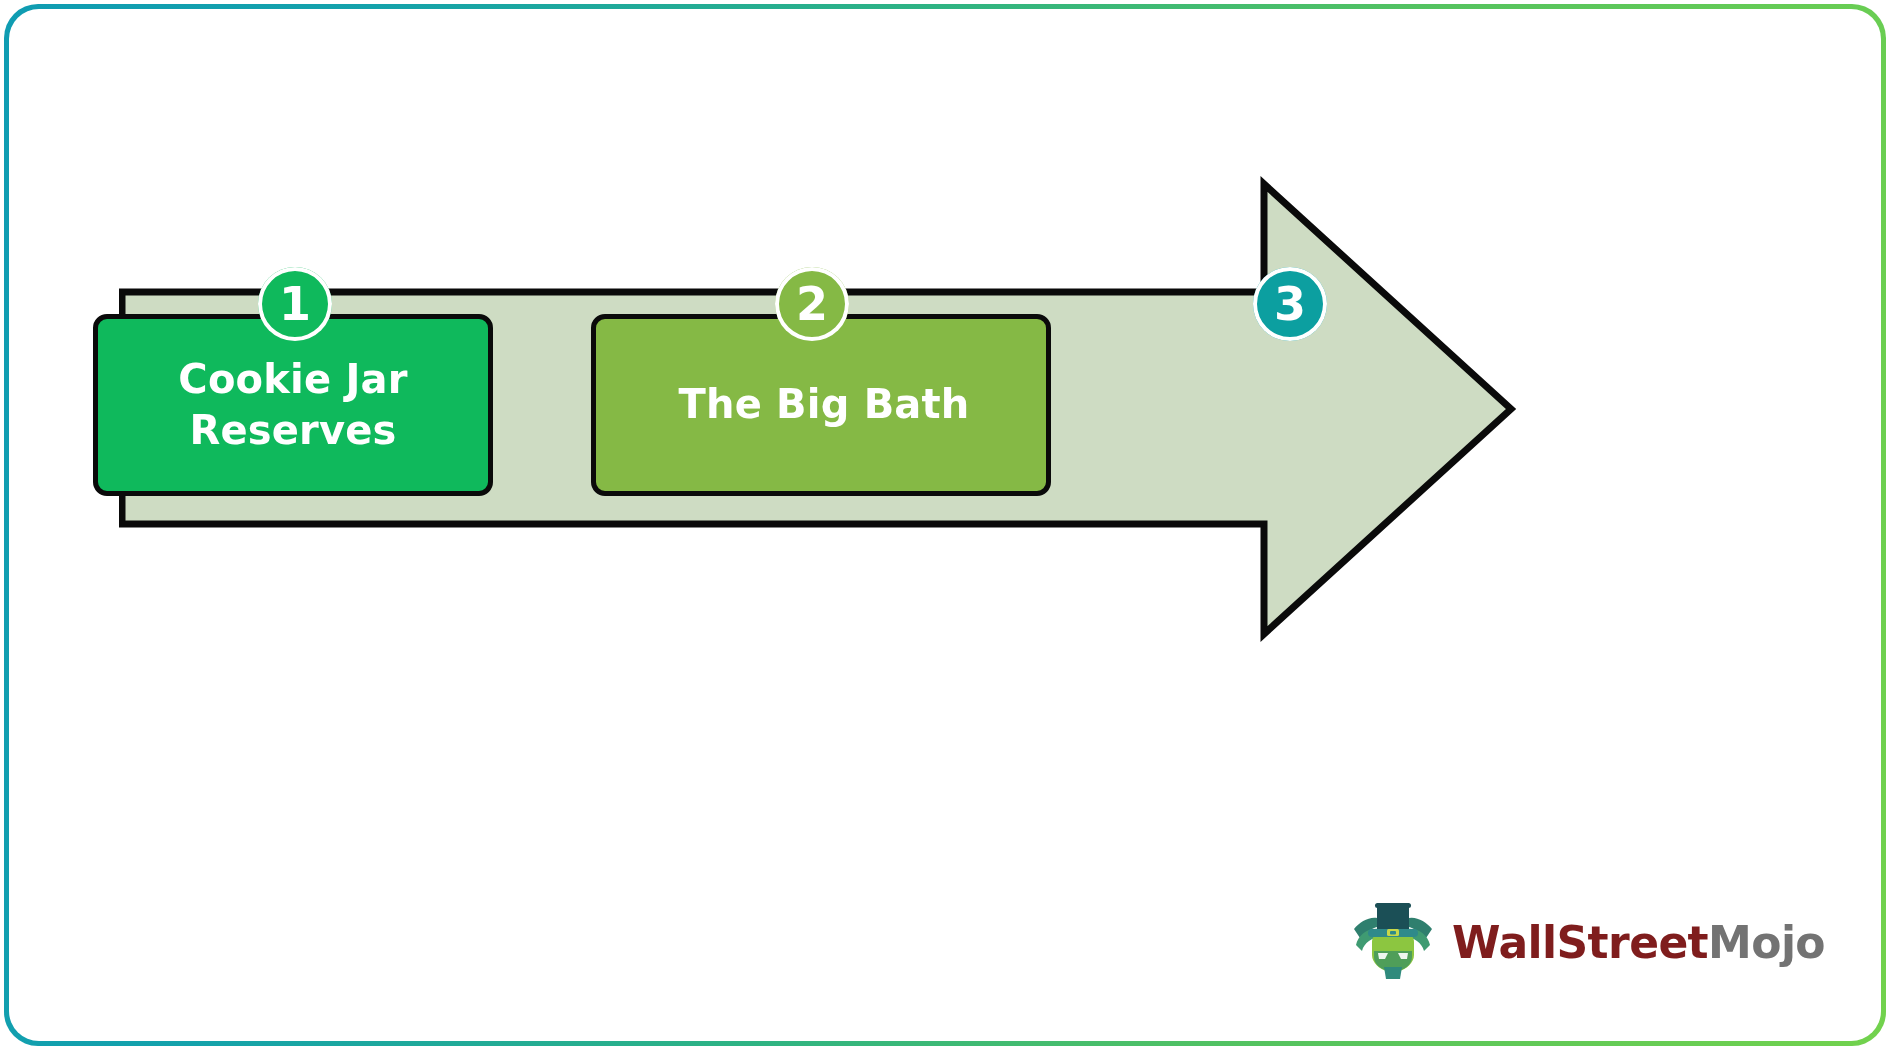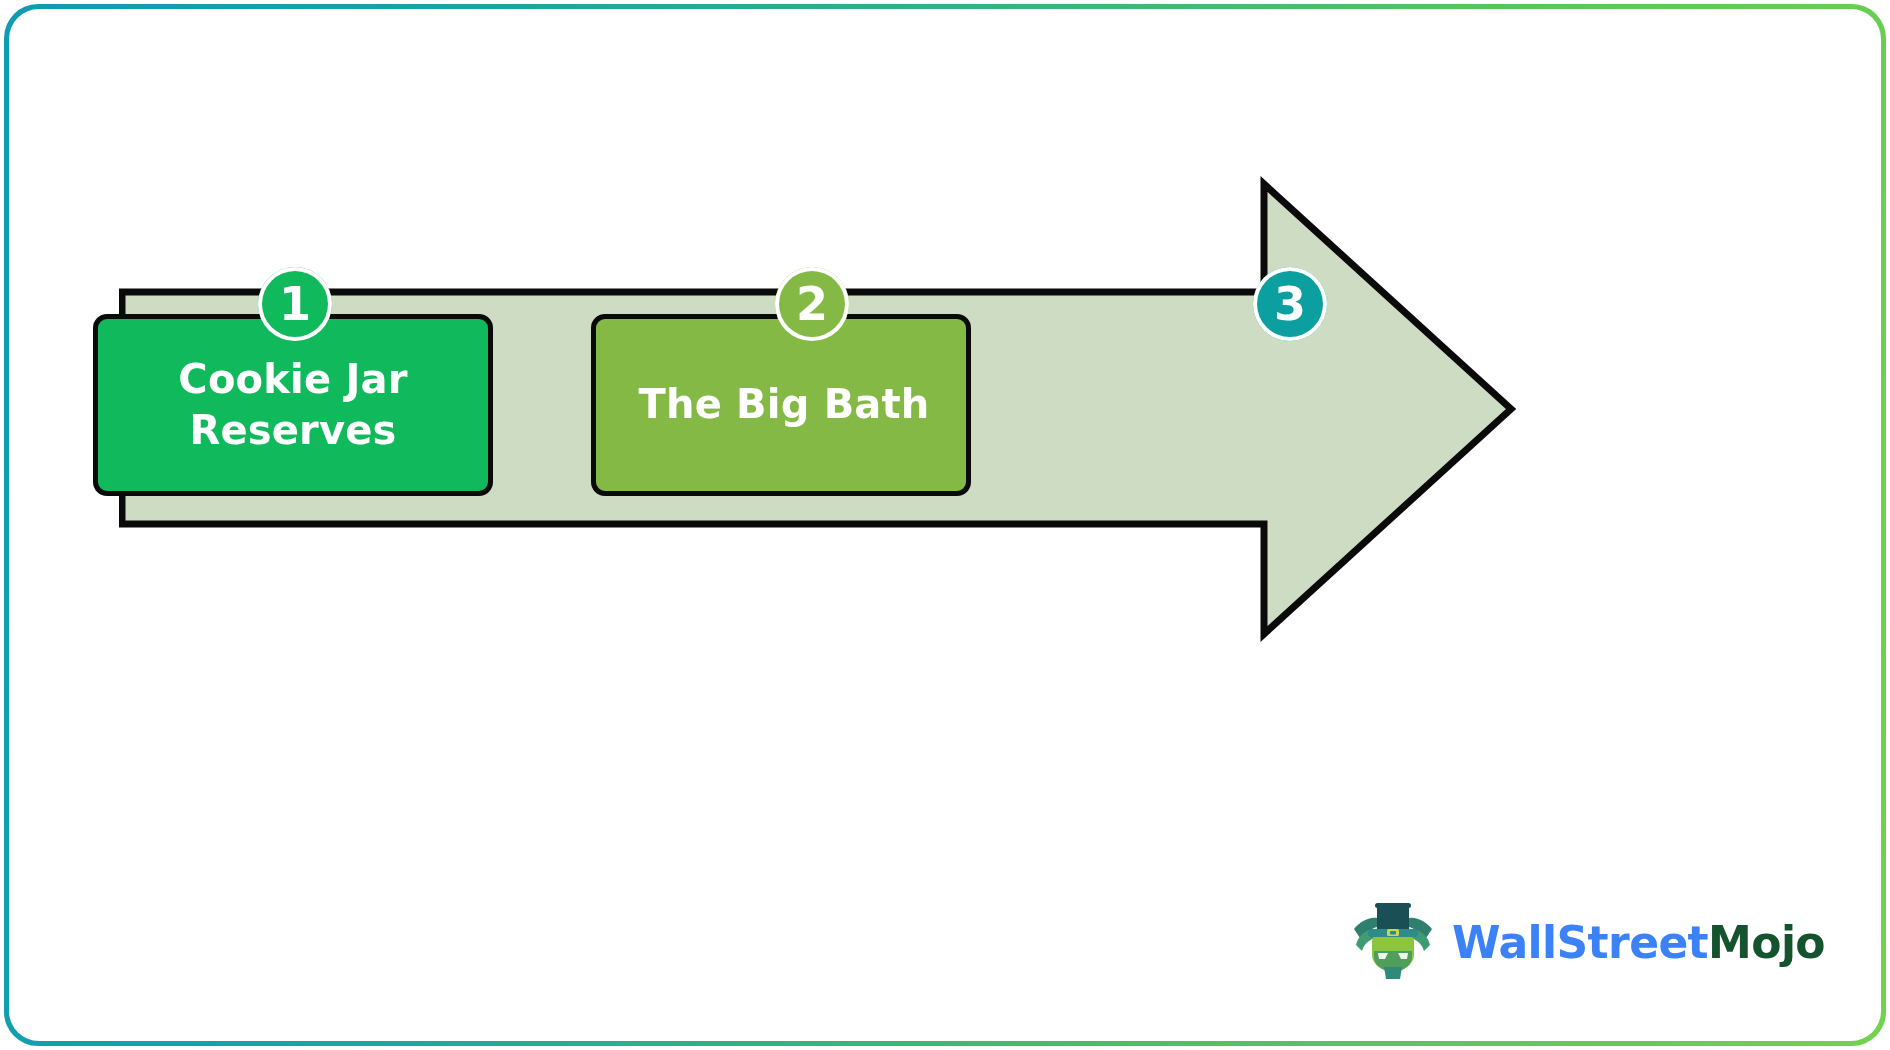--- a/index.html
+++ b/index.html
@@ -68,21 +68,21 @@
   #step-box-1 {
     left: 84px;
     top: 305px;
     width: 400px;
     height: 182px;
     background: #0fb95c;
   }
   #step-box-2 {
     left: 582px;
     top: 305px;
-    width: 380px;
+    width: 460px;
     height: 182px;
     background: #85b945;
     padding-left: 6px;
   }
   #step-box-3 {
     left: 1080px;
     top: 305px;
     width: 400px;
     height: 182px;
     background: #0c9fa0;
@@ -118,22 +118,22 @@
     align-items: center;
     gap: 16px;
   }
   #logo-wordmark {
     font-size: 44px;
     font-weight: bold;
     letter-spacing: -0.6px;
     font-family: "DejaVu Sans", sans-serif;
     white-space: nowrap;
   }
-  .wm-dark { color: #3b82f6; }
-  .wm-teal { color: #14532d; }
+  .wm-dark { color: #7f1d1d; }
+  .wm-teal { color: #737373; }
 </style>
 </head>
 <body>
 
 <div id="card-frame">
   <div id="card-inner">
 
     <svg id="arrow-graphic" viewBox="0 0 1400 480">
 
       <path d="M 3 128 L 1145 128 L 1145 20 L 1392 245 L 1145 470 L 1145 360 L 3 360 Z" fill="#cedcc3" stroke="#0a0a0a" stroke-width="7" stroke-linejoin="miter"></path>

